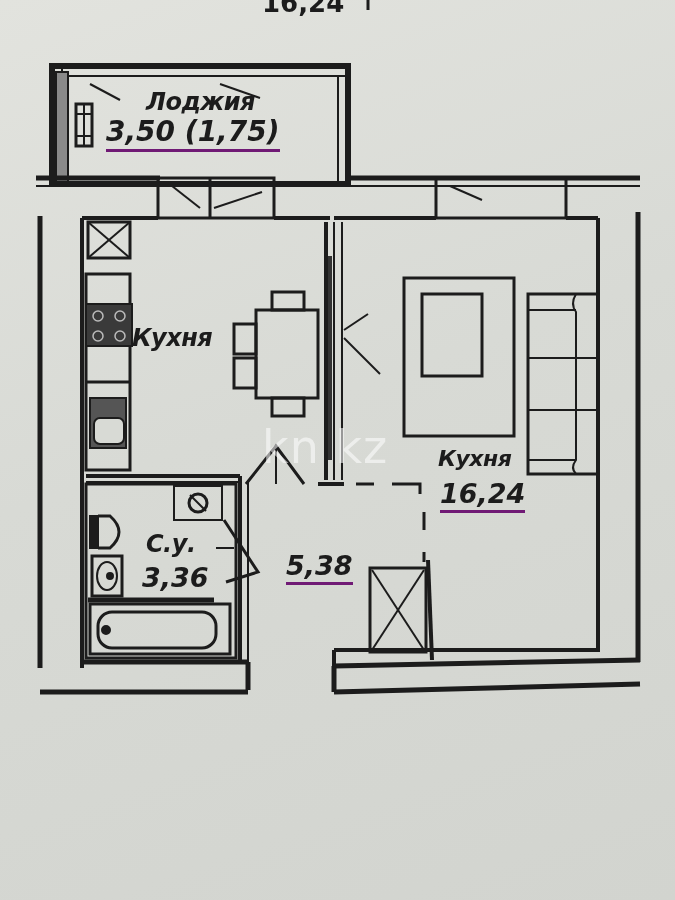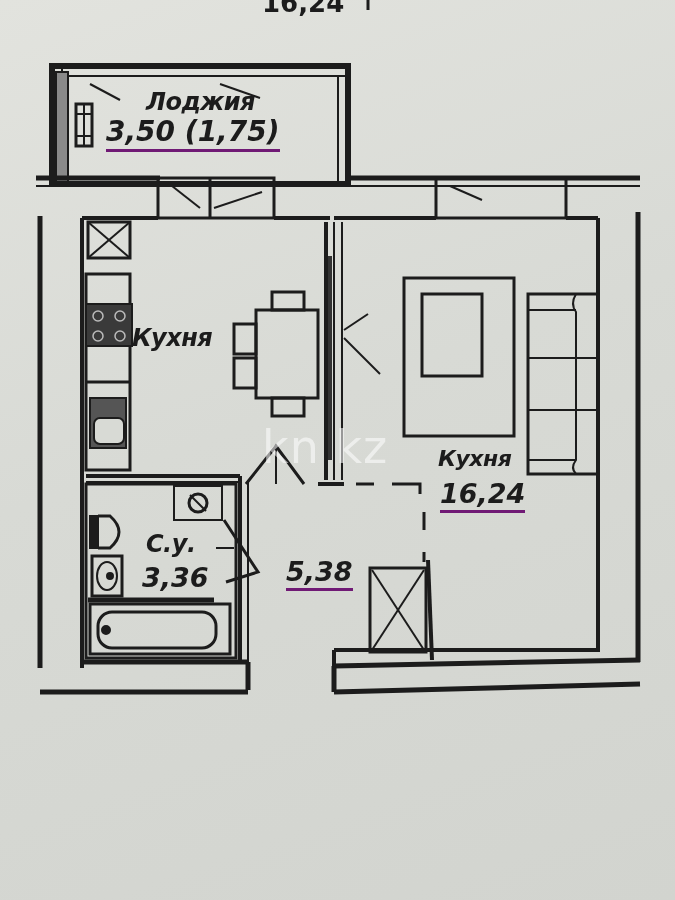--- a/index.html
+++ b/index.html
@@ -200,16 +200,16 @@
   <div class="lbl area" style="left:106px; top:118px; font-size:28px;">3,50 (1,75)</div>
 
   <div class="lbl name" style="left:132px; top:326px;">Кухня</div>
 
   <div class="lbl name" style="left:438px; top:448px; font-size:22px;">Кухня</div>
   <div class="lbl area" style="left:440px; top:480px;">16,24</div>
 
   <div class="lbl name" style="left:146px; top:532px;font-style:italic;">С.у.</div>
   <div class="lbl area" style="left:142px; top:564px; border-bottom:none;">3,36</div>
 
-  <div class="lbl area" style="left:286px; top:552px;margin-top:6px;">5,38</div>
+  <div class="lbl area" style="left:286px; top:552px;">5,38</div>
 
   <div class="watermark">kn  kz</div>
 </div>
 
 </body></html>

